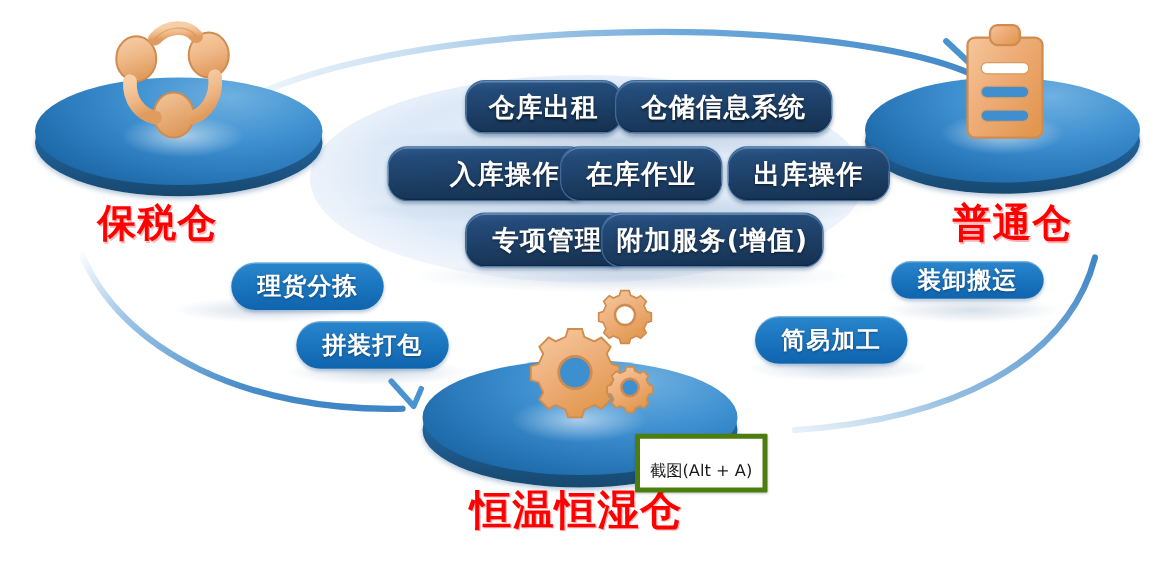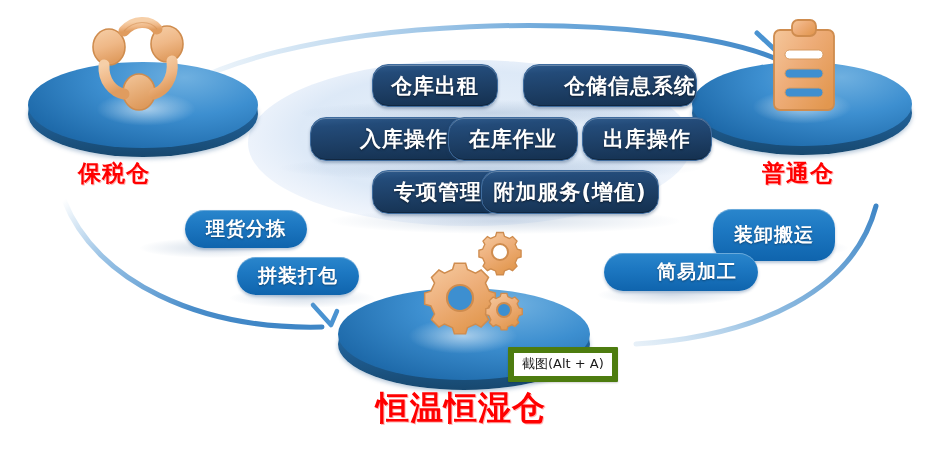--- a/index.html
+++ b/index.html
@@ -64,35 +64,35 @@
     position:absolute;border-radius:50%;
     background:radial-gradient(ellipse at center, rgba(120,150,185,.30) 0%, rgba(255,255,255,0) 72%);
   }
 
   
   .red-label{
     position:absolute;
     color:#ff0000;
     font-family:"DejaVu Sans","Liberation Sans",sans-serif;
     font-weight:700;
-    font-size:23px;
+    font-size:31px;
     letter-spacing:1px;
     text-shadow:1px 1px 0 rgba(255,120,120,.55);
     white-space:nowrap;
   }
 
   
   #tooltip{
     position:absolute;
     background:#ffffff;
-    border:6px solid #4d7c0f;
+    border:4px solid #4d7c0f;
     color:#1a1a1a;
     font-family:"DejaVu Sans","Liberation Sans",sans-serif;
     font-size:13px;
-    padding:3px 8px 4px 8px;
+    padding:19px 8px 4px 8px;
     border-radius:1px;
     box-shadow:0 1px 2px rgba(0,0,0,.18);
     white-space:nowrap;
     line-height:16px;
   }
 </style>
 </head>
 <body>
 
 <div id="stage">
@@ -237,21 +237,21 @@
 
   <div class="red-label" style="left:376px;top:386px;font-size:33px;">恒温恒湿仓</div>
 
   <div class="pill-shadow" style="left:300px;top:100px;width:380px;height:26px;"></div>
   <div class="pill-shadow" style="left:280px;top:155px;width:420px;height:26px;"></div>
   <div class="pill-shadow" style="left:330px;top:208px;width:350px;height:26px;"></div>
 
   <div class="pill pill-dark" style="left:352px;top:64px;width:124px;height:41px;">
     <span>仓库出租</span>
   </div>
-  <div class="pill pill-dark" style="left:503px;top:64px;width:172px;height:41px;justify-content:flex-end;">
+  <div class="pill pill-dark" style="left:472px;top:64px;width:172px;height:41px;">
     <span>仓储信息系统</span>
   </div>
 
   <div class="pill pill-dark" style="left:290px;top:117px;width:132px;height:42px;padding-left:27px;">
     <span>入库操作</span>
   </div>
   <div class="pill pill-dark" style="left:428px;top:117px;width:128px;height:42px;">
     <span>在库作业</span>
   </div>
   <div class="pill pill-dark" style="left:562px;top:117px;width:128px;height:42px;">
@@ -269,26 +269,26 @@
   <div class="pill pill-bright" style="left:145px;top:210px;width:122px;height:38px;margin-left:40px;">
     <span>理货分拣</span>
   </div>
 
   <div class="pill-shadow" style="left:230px;top:288px;width:145px;height:20px;"></div>
   <div class="pill pill-bright" style="left:237px;top:257px;width:122px;height:38px;">
     <span>拼装打包</span>
   </div>
 
   <div class="pill-shadow" style="left:708px;top:238px;width:140px;height:20px;"></div>
-  <div class="pill pill-bright" style="left:713px;top:209px;width:122px;height:52px;justify-content:center;">
+  <div class="pill pill-bright" style="left:713px;top:209px;width:122px;height:30px;justify-content:center;">
     <span>装卸搬运</span>
   </div>
 
   <div class="pill-shadow" style="left:598px;top:285px;width:145px;height:20px;"></div>
-  <div class="pill pill-bright" style="left:604px;top:253px;width:122px;height:38px;padding-left:32px;">
+  <div class="pill pill-bright" style="left:604px;top:253px;width:122px;height:38px;">
     <span>简易加工</span>
   </div>
 
   <div id="tooltip" style="left:508px;top:347px;">
     <span>截图(Alt + A)</span>
   </div>
 
 </div>
 
 </body></html>

